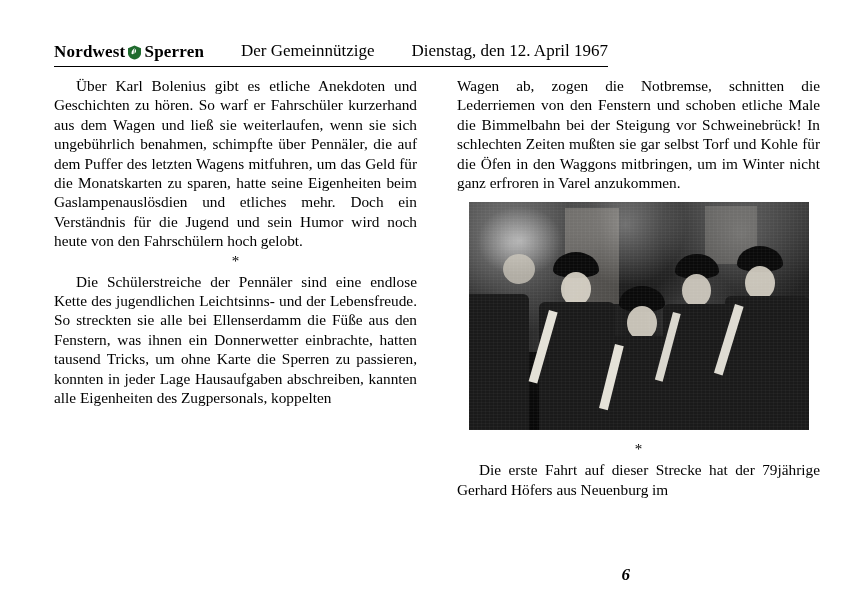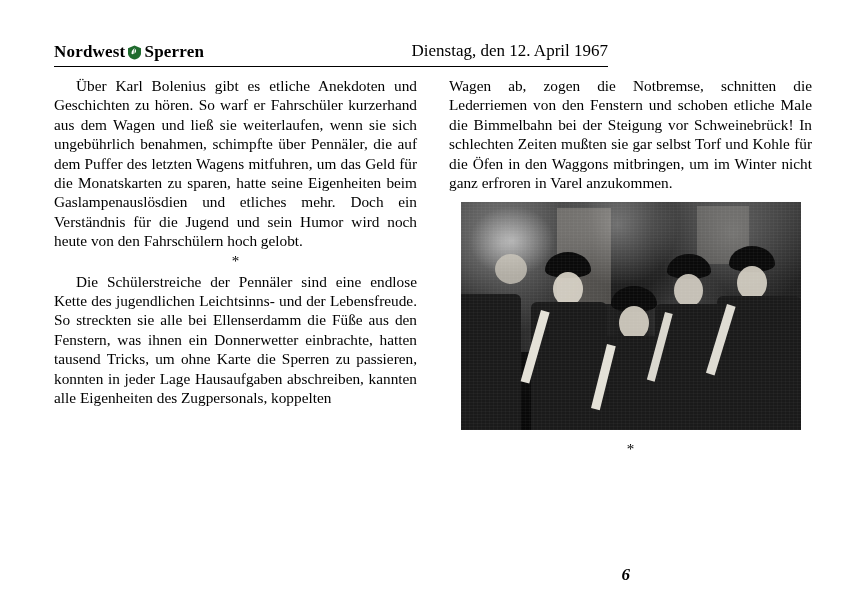--- a/index.html
+++ b/index.html
@@ -63,21 +63,21 @@
   }
   .rule {
     border: 0;
     border-top: 1.6px solid #000;
     margin: 2px 0 0 0;
   }
 
   
   .columns {
     display: flex;
-    gap: 32px;
+    gap: 40px;
     margin-top: 9px;
   }
   .col {
     width: 363px;
     flex: 0 0 363px;
   }
   p.body {
     margin: 0;
     font-size: 15.3px;
     line-height: 19.4px;
@@ -170,20 +170,21 @@
       <span class="nw">Nordwest</span>
       <span class="logo">
         <svg width="15" height="15" viewBox="0 0 15 15" aria-hidden="true">
           <path d="M7.5 0.6 L14 3.2 V8.2 C14 11.6 10.9 13.9 7.5 14.6 C4.1 13.9 1 11.6 1 8.2 V3.2 Z" fill="#1f6b2e"></path>
           <path d="M7.5 3.2 C5.3 4.6 4.3 6.6 4.6 9.0 C6.0 9.4 7.4 8.9 8.4 7.7 C9.4 6.4 9.5 4.8 7.5 3.2 Z" fill="#ffffff"></path>
           <path d="M7.5 3.6 L6.9 10.6" stroke="#1f6b2e" stroke-width="0.8" fill="none"></path>
         </svg>
       </span>
       <span class="nw">Sperren</span>
     </div>
+    <div class="masthead-center">Der Gemeinnützige</div>
     <div class="masthead-right">Dienstag, den 12. April 1967</div>
   </div>
   <hr class="rule">
 
   <div class="columns">
 
     <div class="col">
       <p class="body indent">Über Karl Bolenius gibt es etliche Anekdoten und Geschichten zu hören. So warf er Fahrschüler kurzerhand aus dem Wagen und ließ sie weiterlaufen, wenn sie sich ungebührlich benahmen, schimpfte über Pennäler, die auf dem Puffer des letzten Wagens mitfuhren, um das Geld für die Monatskarten zu sparen, hatte seine Eigenheiten beim Gaslampenauslösdien und etliches mehr. Doch ein Verständnis für die Jugend und sein Humor wird noch heute von den Fahrschülern hoch gelobt.</p>
       <div class="sep">*</div>
       <p class="body indent">Die Schülerstreiche der Pennäler sind eine endlose Kette des jugendlichen Leichtsinns- und der Lebensfreude. So streckten sie alle bei Ellenserdamm die Füße aus den Fenstern, was ihnen ein Donnerwetter einbrachte, hatten tausend Tricks, um ohne Karte die Sperren zu passieren, konnten in jeder Lage Hausaufgaben abschreiben, kannten alle Eigenheiten des Zugpersonals, koppelten</p>
@@ -220,18 +221,19 @@
 
         <div class="fig cap" style="left:268px; top:44px; width:46px; height:26px;"></div>
         <div class="fig face" style="left:276px; top:64px; width:30px; height:34px; opacity:.9;"></div>
         <div class="fig coat" style="left:256px; top:94px; width:84px; height:134px;"></div>
         <div class="fig strap" style="left:266px; top:102px; width:9px; height:72px; transform: rotate(17deg); opacity:.92;"></div>
 
         <div class="speck"></div>
       </div>
 
       <div class="sep" style="margin-top:10px;">*</div>
+      <p class="body indent">Die erste Fahrt auf dieser Strecke hat der 79jährige Gerhard Höfers aus Neuenburg im</p>
     </div>
 
   </div>
 
   <div class="pagenum">6</div>
 </div>
 
 </body></html>

